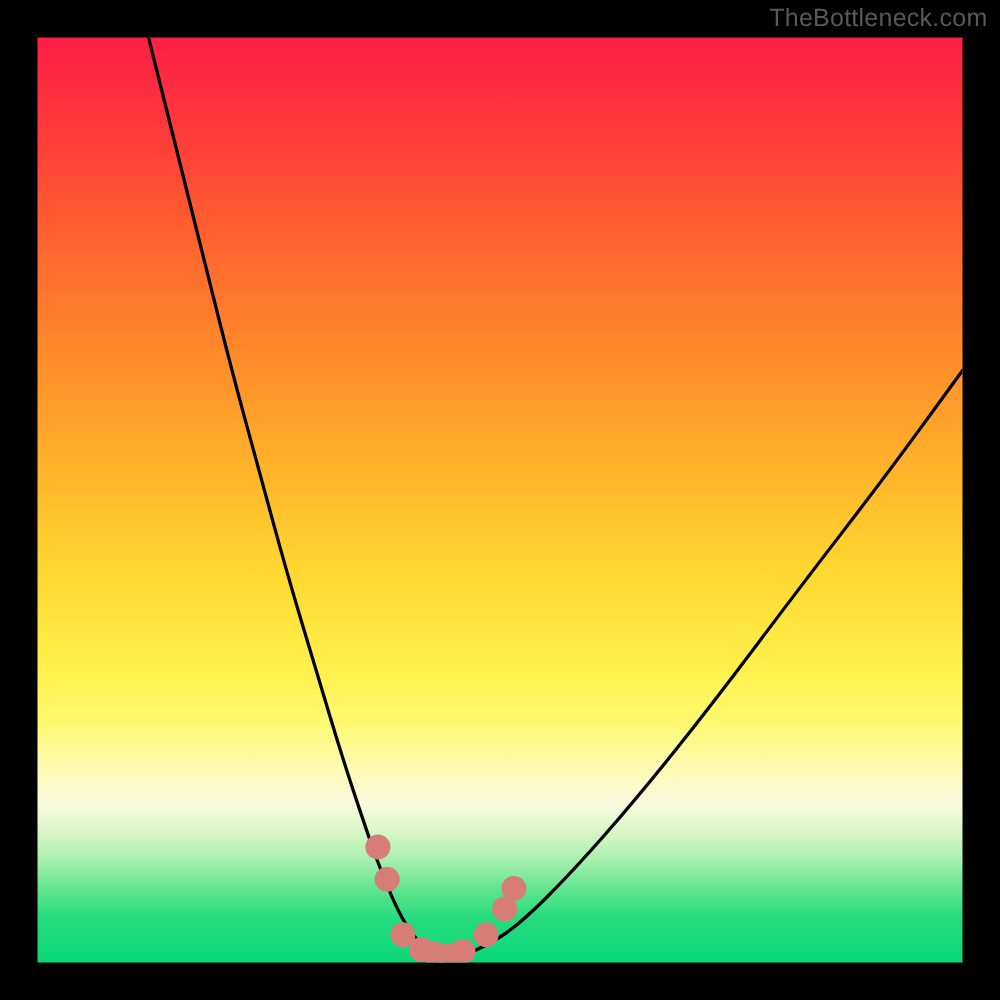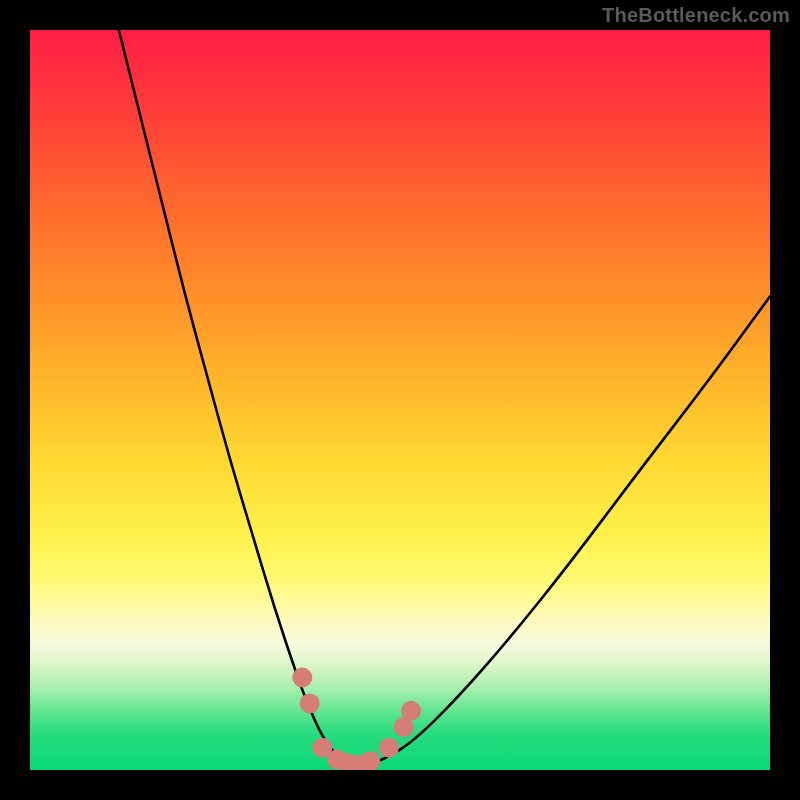--- a/index.html
+++ b/index.html
@@ -47,21 +47,21 @@
     width: 740px;
     height: 740px;
     pointer-events: none;
   }
   .watermark {
     position: absolute;
     top: 4px;
     right: 10px;
     color: #5a5a5a;
     font-size: 20px;
-    font-weight: 700;
+    font-weight: 400;
     letter-spacing: 0.2px;
     user-select: none;
   }
 </style>
 </head>
 <body>
 
 <div class="stage">
   <div class="watermark">TheBottleneck.com</div>
   <div class="plot">

